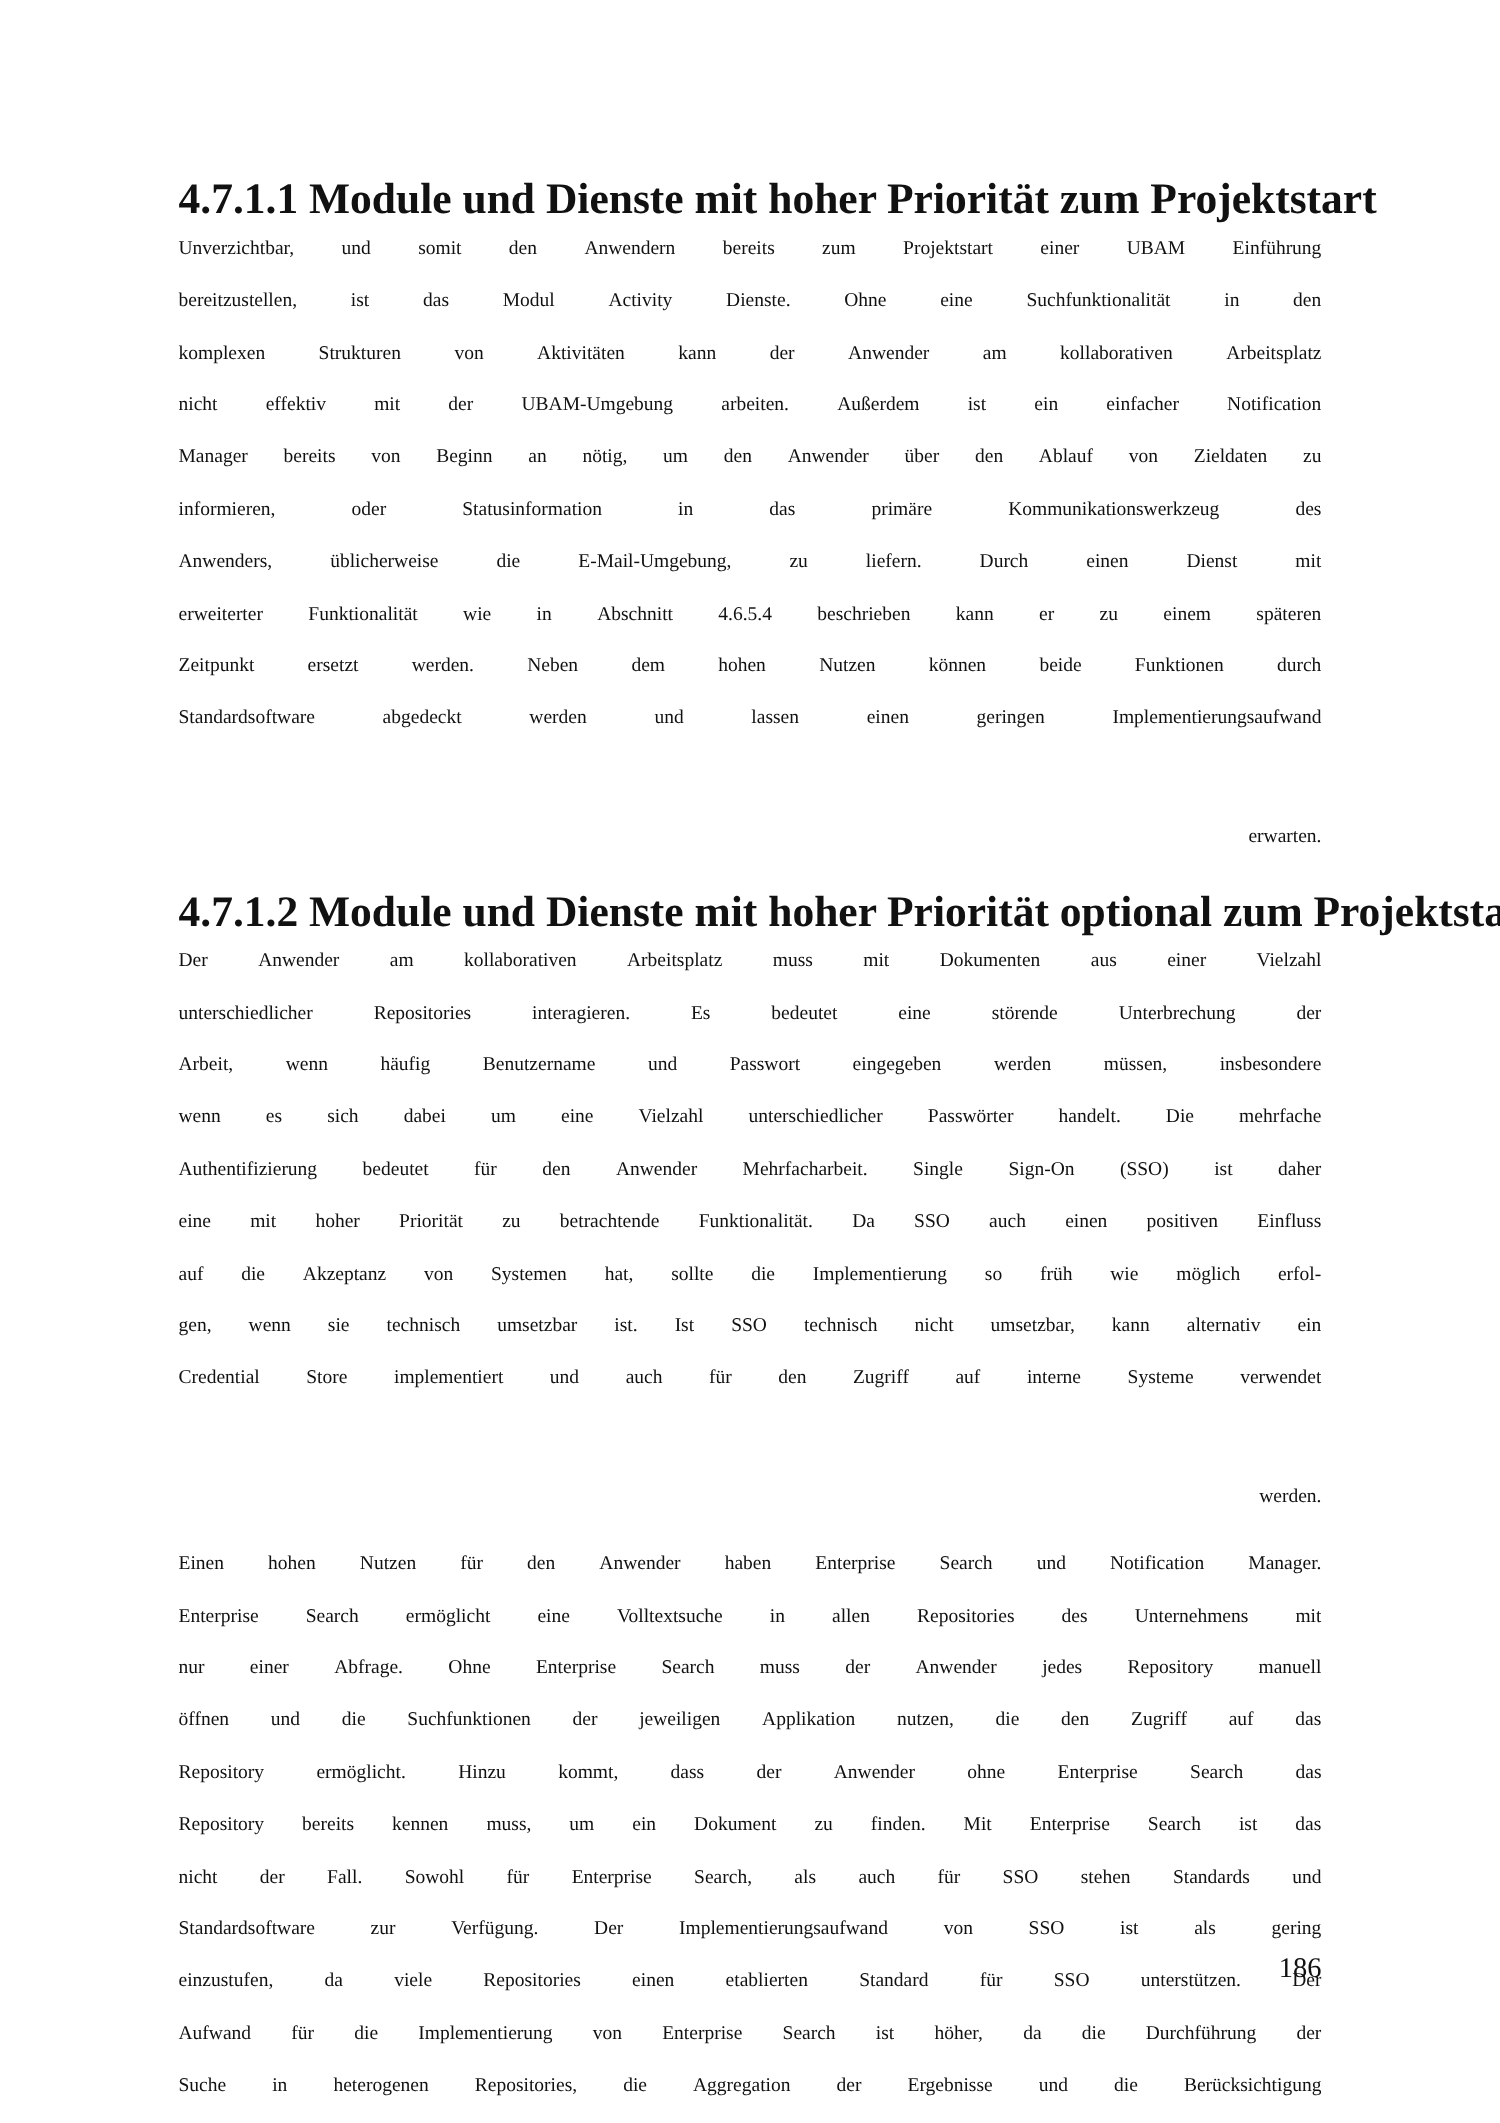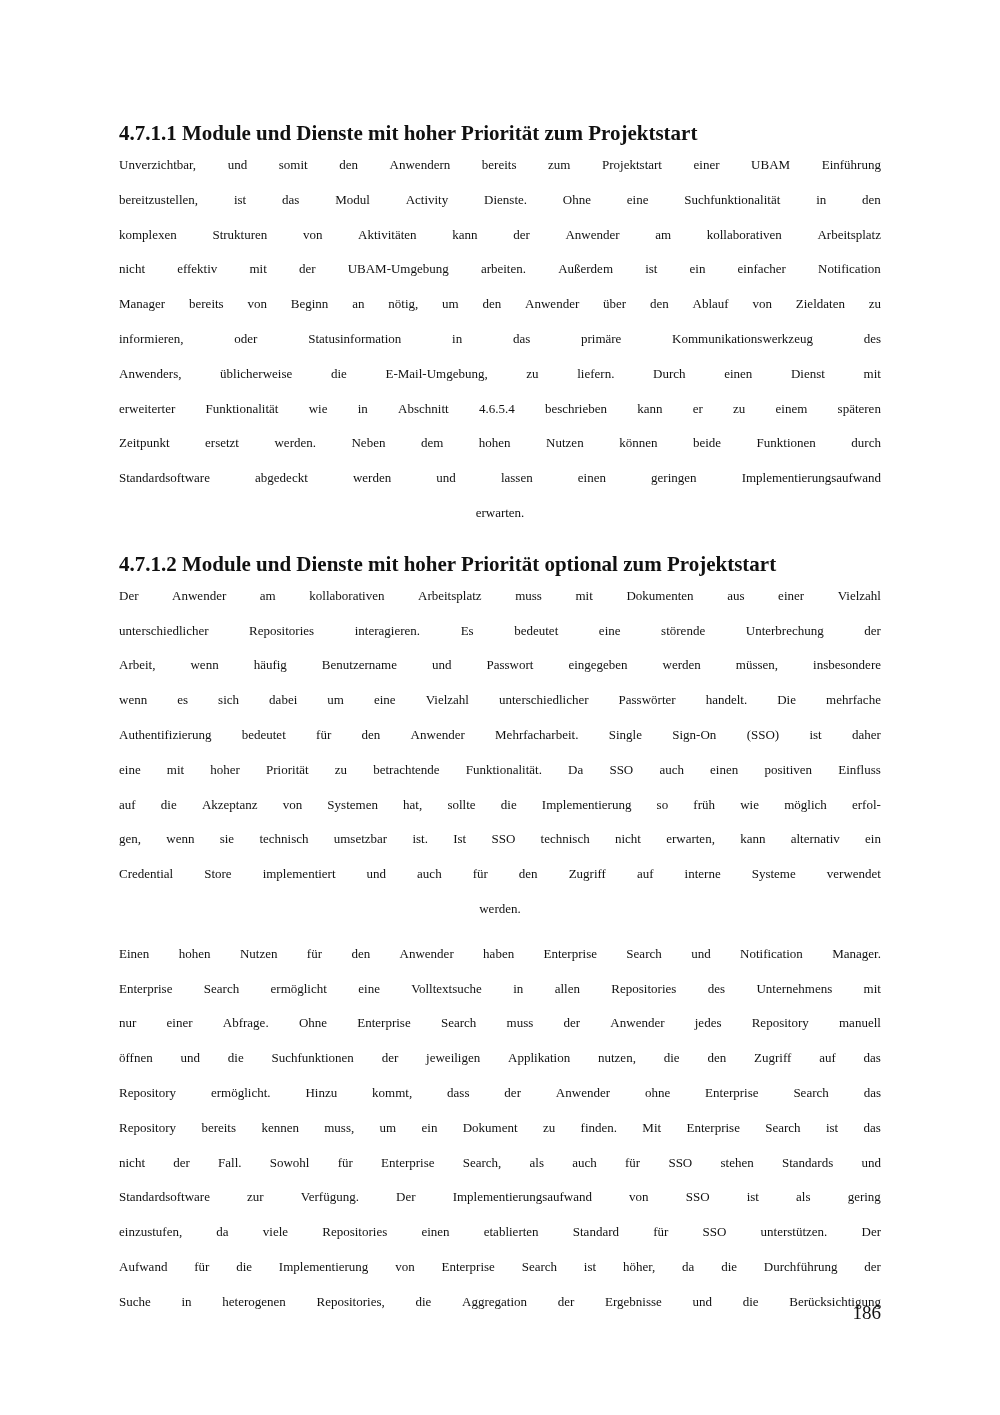--- a/index.html
+++ b/index.html
@@ -1,25 +1,25 @@
 <!DOCTYPE html>
 <html><head>
 <meta charset="utf-8">
 <style>
   html, body { margin: 0; padding: 0; background: #ffffff; }
   body { width: 1000px; height: 1415px; position: relative; overflow: hidden;
          font-family: "Liberation Serif", "DejaVu Serif", serif; color: #111111; }
   .page { position: absolute; left: 119px; top: 118px; width: 762px; }
-  .heading { font-weight: bold; font-size: 21px; line-height: 30px; margin: 0; white-space: nowrap; }
+  .heading { font-weight: bold; font-size: 29px; line-height: 30px; margin: 0; white-space: nowrap; }
   .para { margin: 0; }
   .line { display: block; font-size: 13px; line-height: 34.8px; height: 34.8px;
           text-align: justify; text-align-last: justify; white-space: nowrap; overflow: hidden; }
   .line.last { text-align-last: left; }
   .jline { display: flex; justify-content: space-between; white-space: nowrap; }
-  .jline.last { justify-content: center; gap: 0.27em; }
+  .jline.last { justify-content: flex-end; gap: 0.27em; margin-top: 44px; }
   .gap-after-para { height: 10px; }
   .gap-before-heading { height: 18px; }
   .page-number { position: absolute; right: 119px; top: 1302px; font-size: 19px; }
 </style>
 </head>
 <body>
 
 <div class="page">
 
   <h2 class="heading">4.7.1.1 Module und Dienste mit hoher Priorität zum Projektstart</h2>
@@ -257,21 +257,21 @@
         <span>gen,</span>
         <span>wenn</span>
         <span>sie</span>
         <span>technisch</span>
         <span>umsetzbar</span>
         <span>ist.</span>
         <span>Ist</span>
         <span>SSO</span>
         <span>technisch</span>
         <span>nicht</span>
-        <span>erwarten,</span>
+        <span>umsetzbar,</span>
         <span>kann</span>
         <span>alternativ</span>
         <span>ein</span>
       </div>
       <div class="jline line">
         <span>Credential</span>
         <span>Store</span>
         <span>implementiert</span>
         <span>und</span>
         <span>auch</span>

